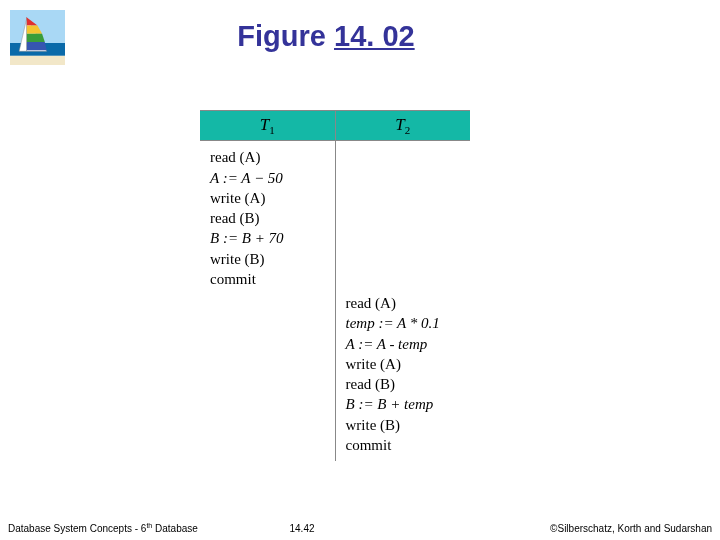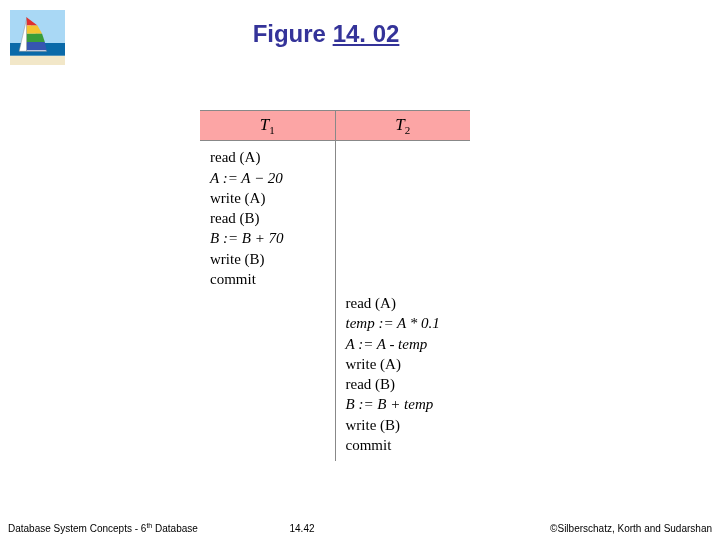--- a/index.html
+++ b/index.html
@@ -24,39 +24,39 @@
     left: 10px;
     width: 55px;
     height: 55px;
   }
   .title {
     position: absolute;
     top: 20px;
     left: 0;
     width: 652px;
     text-align: center;
-    font-size: 24px;
+    font-size: 29px;
     font-weight: bold;
     color: #343399;
   }
   .title .underline {
     text-decoration: underline;
   }
   .figure {
     position: absolute;
     top: 110px;
     left: 200px;
     width: 270px;
   }
   .fig-table {
     border-collapse: collapse;
     width: 100%;
   }
   .fig-table th {
-    background: #fca5a5;
+    background: #14b8a6;
     border-top: 1px solid #888;
     border-bottom: 1px solid #888;
     font-weight: normal;
     font-family: "Times New Roman", serif;
     font-style: italic;
     font-size: 17px;
     padding: 4px 16px;
     text-align: center;
     width: 50%;
   }
@@ -136,21 +136,21 @@
     <table class="fig-table">
       <thead>
         <tr>
           <th><span class="it">T</span><span class="sub">1</span></th>
           <th><span class="it">T</span><span class="sub">2</span></th>
         </tr>
       </thead>
       <tbody>
         <tr class="col-top">
           <td><span>read (A)</span>
-<span class="it">A := A − 20</span>
+<span class="it">A := A − 50</span>
 <span>write (A)</span>
 <span>read (B)</span>
 <span class="it">B := B + 70</span>
 <span>write (B)</span>
 <span>commit</span></td>
           <td></td>
         </tr>
         <tr class="col-bot">
           <td></td>
           <td><span>read (A)</span>

